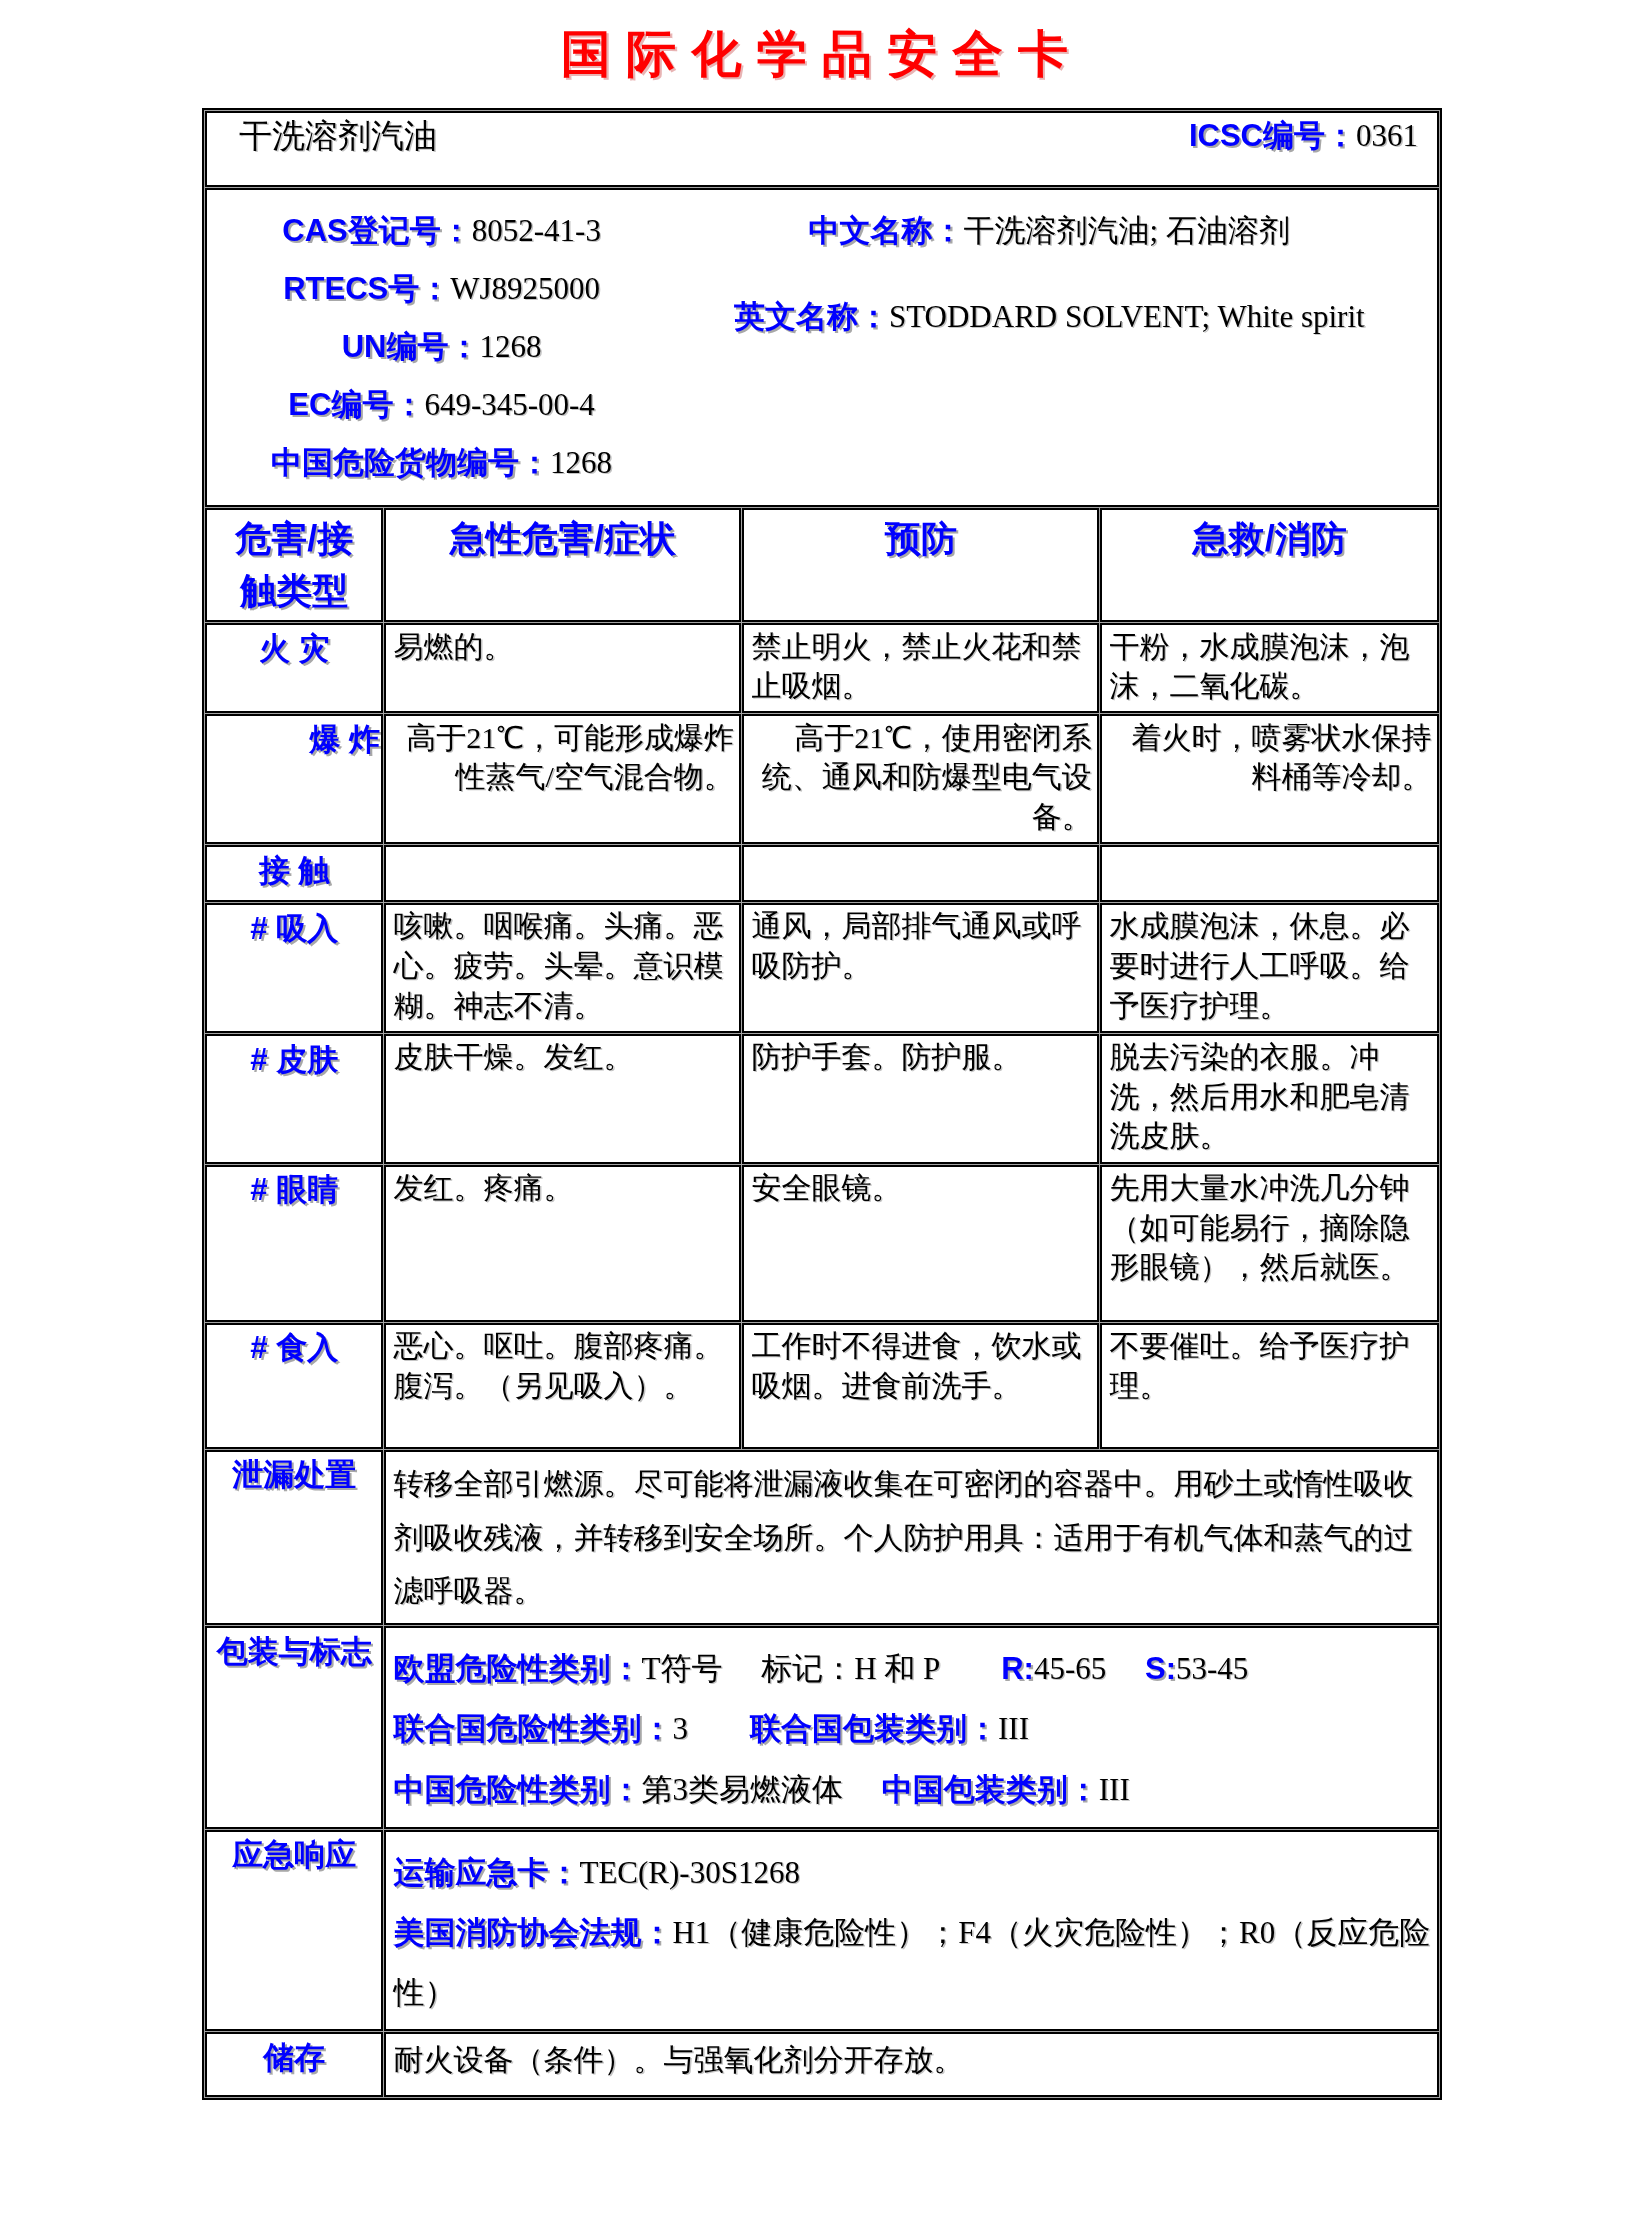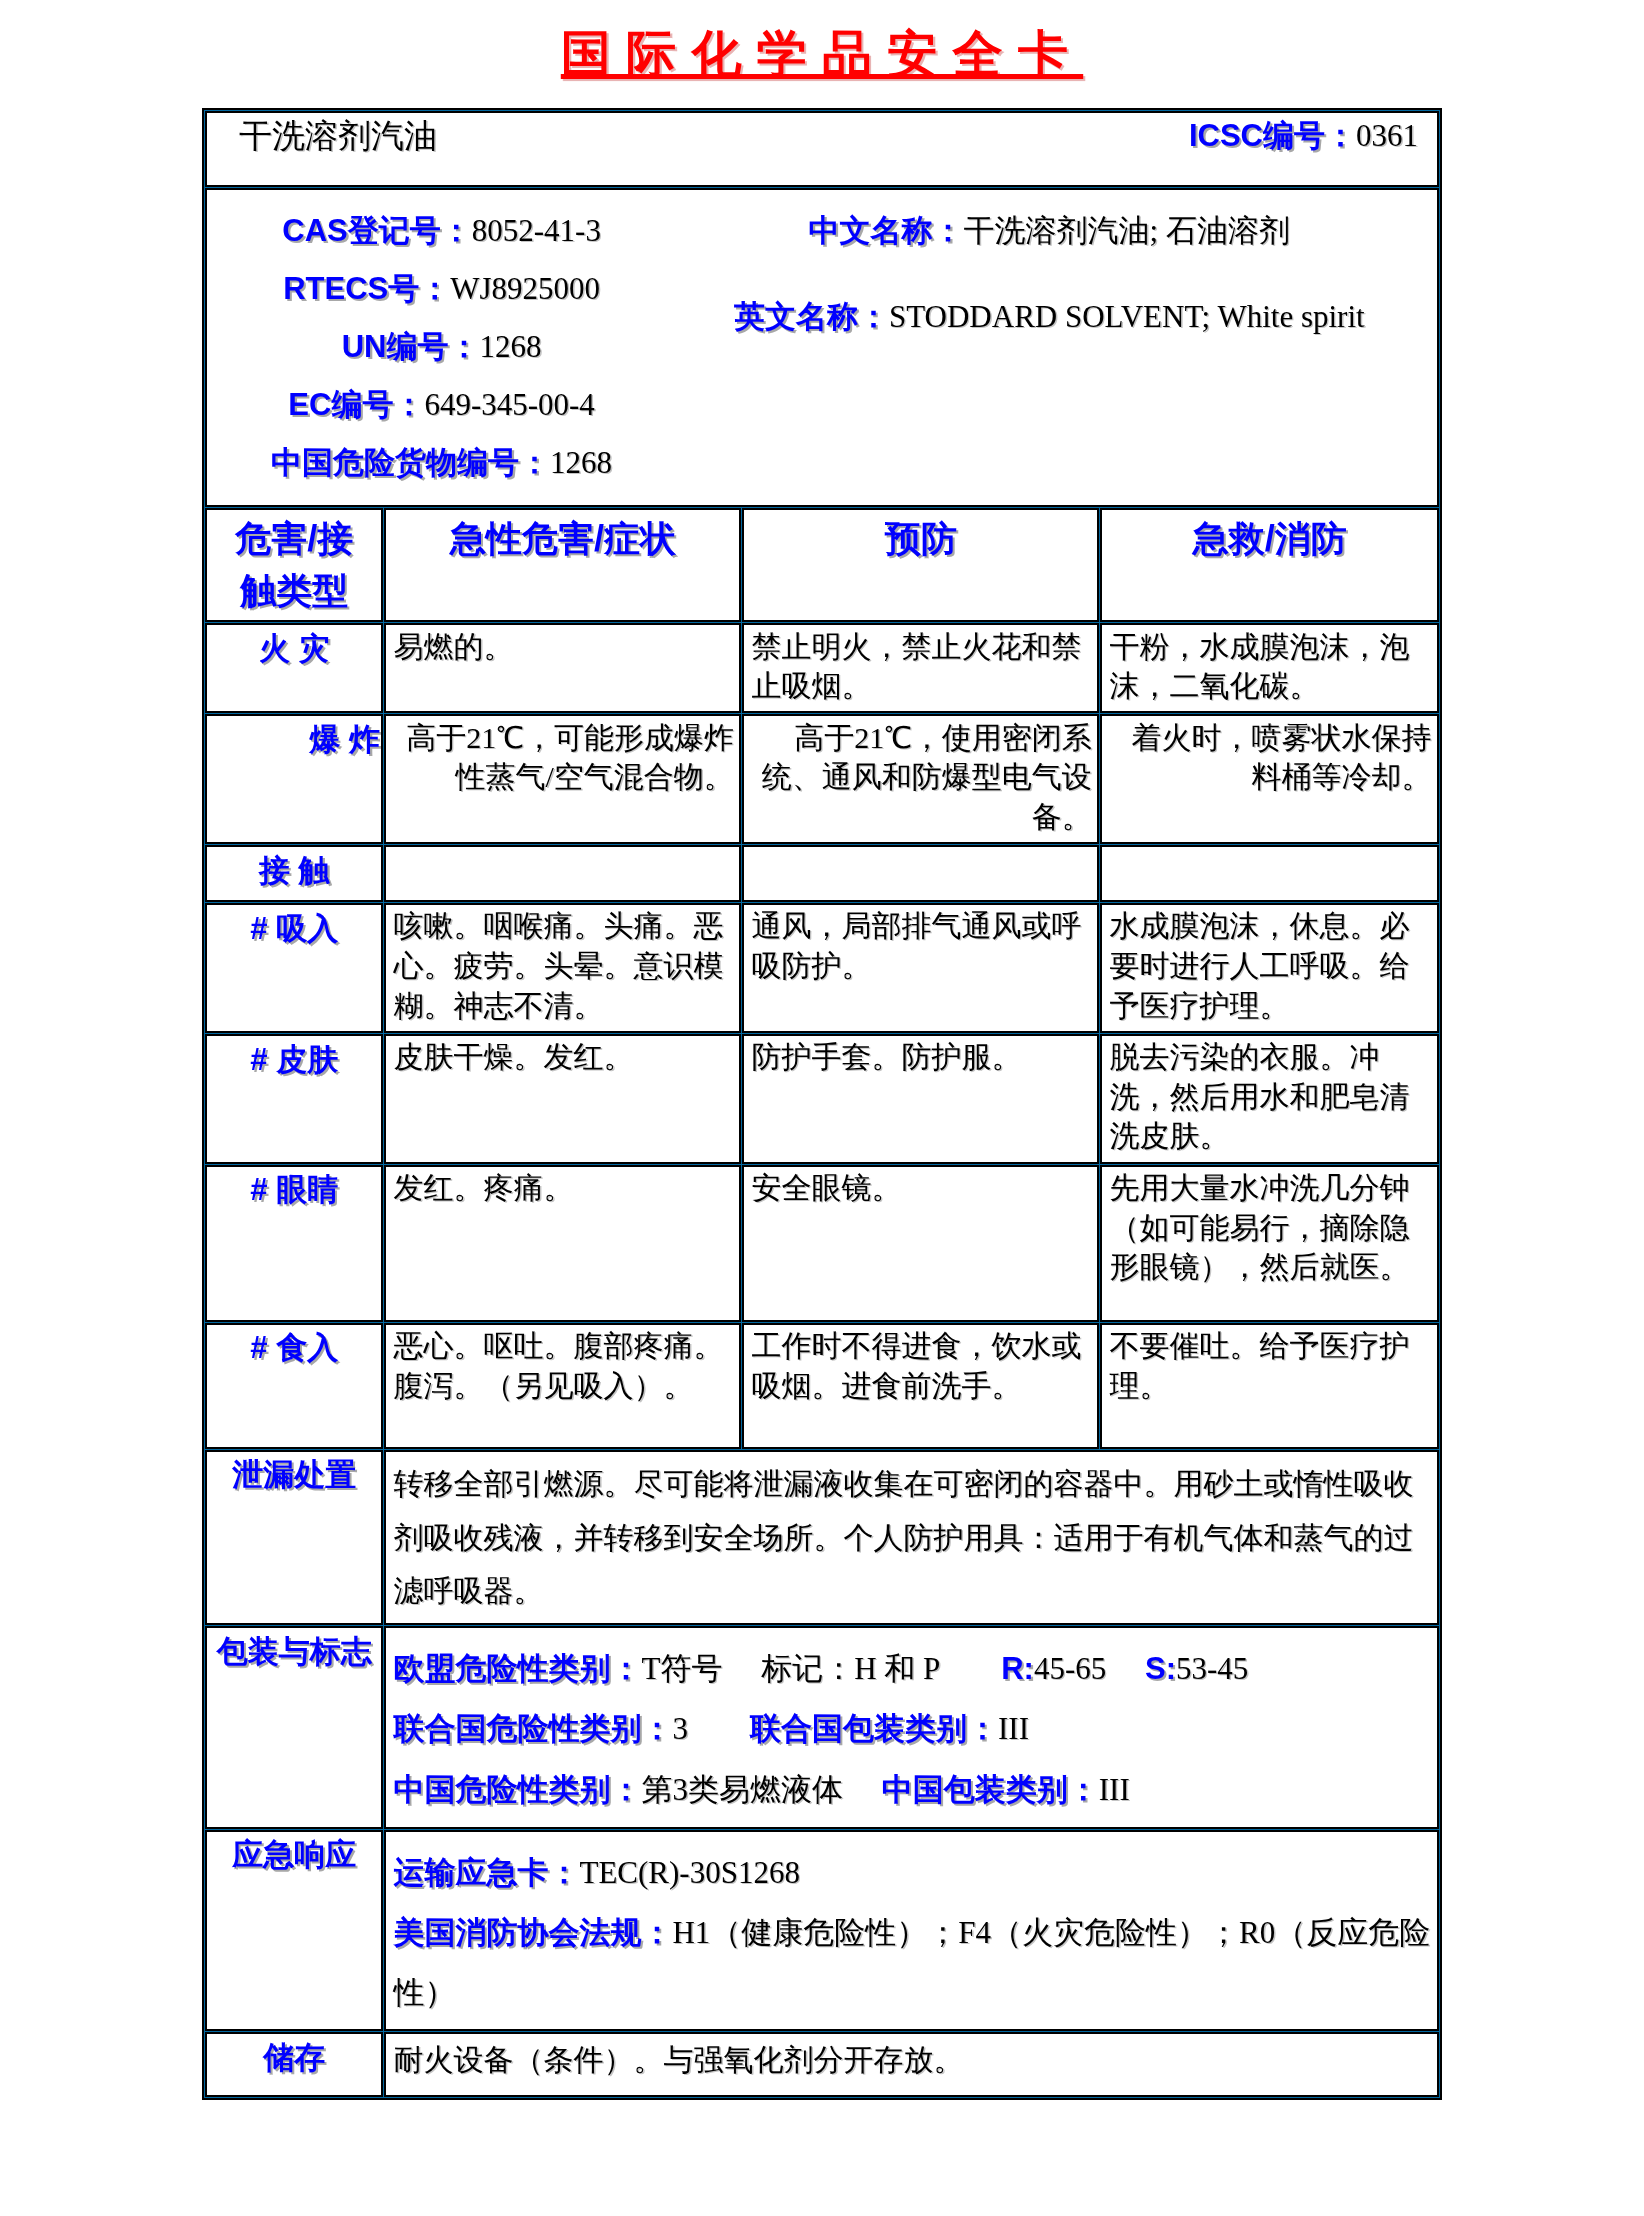--- a/index.html
+++ b/index.html
@@ -18,27 +18,26 @@
   .page-title {
     margin: 21px 0 0 0;
     text-align: center;
     font-family: "Liberation Sans", sans-serif;
     font-weight: bold;
     font-size: 50px;
     letter-spacing: 15.3px;
     color: #ff0000;
     text-shadow: 2.1px 2.1px 0 #e8b4b4;
     white-space: nowrap;
-    text-decoration: underline;
   }
   .card {
     width: 1236px;
     margin: 19.5px auto 0 auto;
     border: 2.8px solid #000000;
-    background: #0369a1;
+    background: #a3a3a3;
   }
   table.main {
     width: 100%;
     border-collapse: separate;
     border-spacing: 1.4px;
     table-layout: fixed;
   }
   table.main td {
     border: 2.1px solid #000000;
     background: #ffffff;

